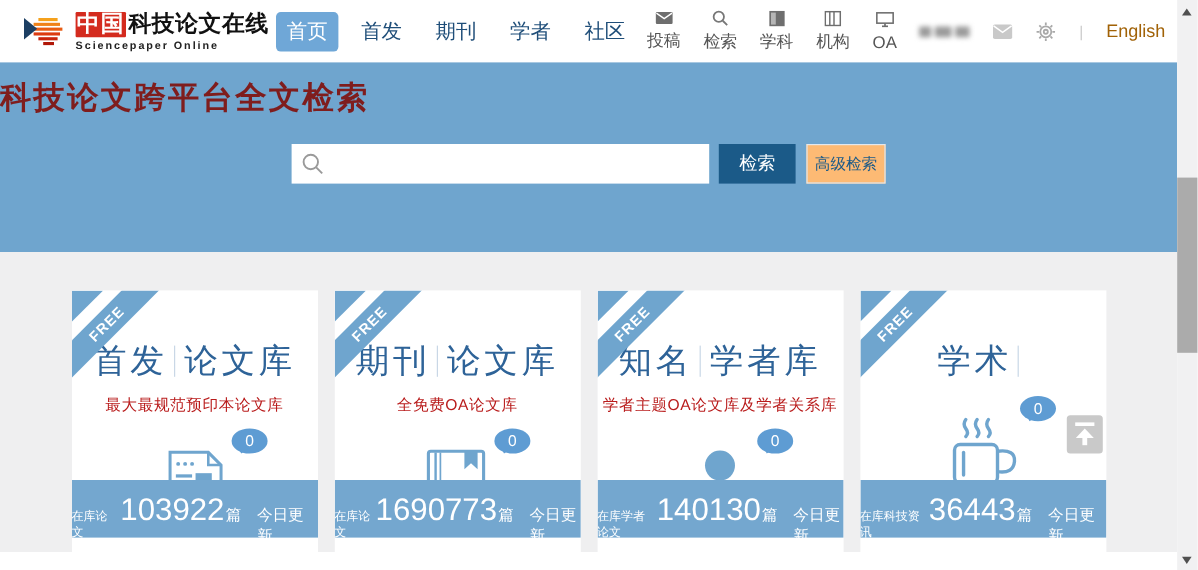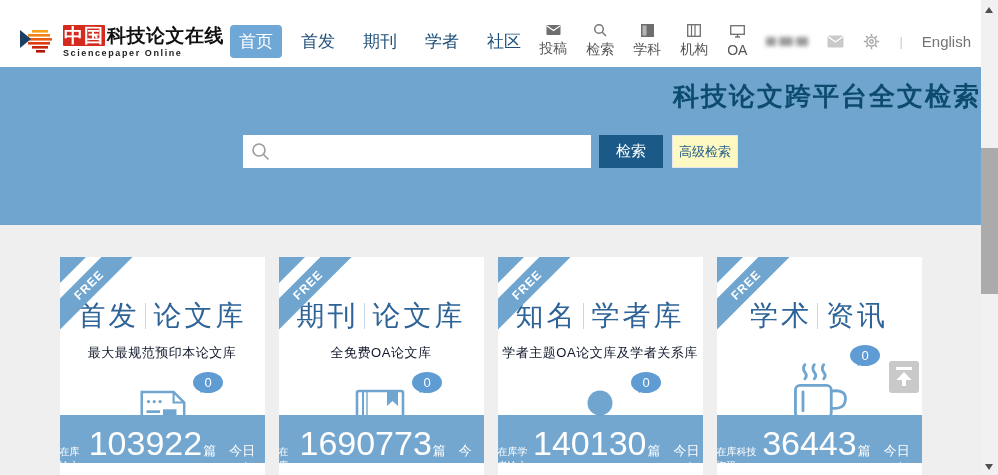--- a/index.html
+++ b/index.html
@@ -1,18 +1,18 @@
 <!DOCTYPE html>
 <html><head>
 <meta charset="utf-8">
 <style>
   * { margin:0; padding:0; box-sizing:border-box; }
   html,body { width:998px; height:475px; overflow:hidden; }
   body { font-family:"Liberation Sans","DejaVu Sans",sans-serif; background:#fff; position:relative; }
-  .page { position:absolute; left:0; top:15px; width:981px; height:460px; overflow:hidden; }
+  .page { position:absolute; left:0; top:0; width:981px; height:460px; overflow:hidden; }
 
   
   .header { height:52px; background:#fff; display:flex; align-items:center; padding:0 10px 0 18px; }
   .logo { display:flex; align-items:center; gap:7px; cursor:pointer; }
   .logo-text { line-height:1; }
   .logo-cn { display:flex; align-items:center; font-weight:bold; font-size:19px; }
   .logo-cn .hl { background:#d42b1e; color:#fff; padding:1px 1px; letter-spacing:1px; border-radius:1px; }
   .logo-cn .rest { color:#111; margin-left:2px; letter-spacing:0.5px; }
   .logo-en { font-size:9px; font-weight:bold; color:#222; letter-spacing:1.6px; margin-top:3px; }
 
@@ -20,53 +20,53 @@
   .nav-item { font-size:17px; color:#1f4e79; padding:5px 9px; cursor:pointer; white-space:nowrap; }
   .nav-item.active { background:#6fa7d7; color:#fff; border-radius:4px; }
 
   .utility { margin-left:auto; display:flex; align-items:center; gap:19px; }
   .u-item { display:flex; align-items:center; gap:4px; font-size:14px; color:#555; cursor:pointer; white-space:nowrap;flex-direction:column; }
   .u-icon { display:inline-flex; }
   .redacted { display:inline-flex; gap:3px; filter:blur(2px); cursor:pointer; }
   .redacted i { display:block; height:9px; background:#9a9a9a; border-radius:1px; }
   .redacted i:nth-child(1){width:10px}.redacted i:nth-child(2){width:14px}.redacted i:nth-child(3){width:12px}
   .u-divider { color:#ccc; font-size:13px; }
-  .lang { font-size:15px; color:#737373; cursor:pointer; }
+  .lang { font-size:15px; color:#a16207; cursor:pointer; }
 
   
   .hero { height:158px; background:#6fa5ce; padding-top:12px; }
-  .hero-title { text-align:right; color:#0c4a6e; font-size:26px; font-weight:bold; letter-spacing:2px; }
+  .hero-title { text-align:left; color:#7f1d1d; font-size:26px; font-weight:bold; letter-spacing:2px; }
   .search-row { display:flex; justify-content:center; align-items:center; margin-top:21px; }
   .search-box { position:relative; width:348px; height:33px; background:#fff; }
   .search-box svg { position:absolute; left:8px; top:7px; }
   .search-input { width:100%; height:100%; border:none; outline:none; padding:0 8px 0 32px; font-size:15px; background:transparent; }
   .btn-search { width:64px; height:33px; margin-left:8px; background:#1b5a88; color:#fff; border:none; font-size:15px; cursor:pointer; font-family:inherit; }
-  .btn-advanced { width:66px; height:33px; margin-left:9px; background:#fef9c3; color:#1b5a88; border:1px solid #e2e8ee; font-size:13px; cursor:pointer; font-family:inherit; }
+  .btn-advanced { width:66px; height:33px; margin-left:9px; background:#fdba74; color:#1b5a88; border:1px solid #e2e8ee; font-size:13px; cursor:pointer; font-family:inherit; }
 
   
   .main { height:265px; background:#efeff0; padding-top:32px; }
   .cards { width:862px; margin:0 auto; display:flex; gap:14px; }
   .card { position:relative; width:205px; height:300px; background:#fff; overflow:hidden; cursor:pointer; }
 
   .ribbon-wrap { position:absolute; top:0; left:0; width:80px; height:80px; overflow:hidden; }
   .ribbon-corner { position:absolute; top:0; left:0; width:0; height:0; border-top:26px solid #6fa5ce; border-right:26px solid transparent; }
   .ribbon-strip { position:absolute; top:17px; left:-32px; width:122px; transform:rotate(-45deg); background:#6fa5ce; color:#fff; text-align:center; font-size:12px; font-weight:bold; letter-spacing:1px; padding:4px 0; }
 
   .card-title { margin-top:40px; display:flex; justify-content:center; align-items:center; color:#2e6398; font-size:28px; letter-spacing:3px; }
   .title-divider { width:1px; height:26px; background:#c9d7e6; margin:0 8px 0 5px; }
-  .card-subtitle { margin-top:9px; text-align:center; color:#0f172a; font-size:13px; letter-spacing:0.5px; }
+  .card-subtitle { margin-top:9px; text-align:center; color:#b91c1c; font-size:13px; letter-spacing:0.5px; }
 
   .icon-area { position:relative; width:70px; margin:26px auto 0; height:62px; display:flex; justify-content:center; }
   .badge { position:absolute; top:-16px; right:-26px; width:30px; height:21px; background:#5e9cd3; border-radius:50%; color:#fff; font-size:13px; line-height:21px; text-align:center; }
   .badge::after { content:""; position:absolute; left:3px; bottom:-5px; border:5px solid transparent; border-top-color:#5e9cd3; transform:skewX(-25deg); }
 
   .card-footer { position:absolute; left:0; bottom:94px; width:100%; height:48px; background:#74a7cf; color:#fff;
                  display:flex; align-items:baseline; justify-content:center; padding-top:9px; }
   .stat-prefix { font-size:10px; }
-  .stat-value { font-size:34px; margin:0 1px 0 2px; }
+  .stat-value { font-size:26px; margin:0 1px 0 2px; }
   .stat-unit { font-size:13px; }
   .stat-suffix { font-size:13px; margin-left:13px; }
 
   
   .back-top { position:absolute; left:889px; top:346px; width:30px; height:32px; background:#c9c9c9; border-radius:3px; cursor:pointer; display:flex; align-items:center; justify-content:center; }
 
   
   .scrollbar { position:absolute; right:0; top:0; width:17px; height:475px; background:#f1f1f2; }
   .sb-arrow { position:absolute; left:4px; width:0; height:0; border-left:4.5px solid transparent; border-right:4.5px solid transparent; cursor:pointer; }
   .sb-up { top:7px; border-bottom:6px solid #505050; }
@@ -308,21 +308,20 @@
       </div>
 
       <div class="card">
         <div class="ribbon-wrap">
           <div class="ribbon-corner"></div>
           <div class="ribbon-strip">FREE</div>
         </div>
         <div class="card-title">
           <span>学术</span>
             <span class="title-divider"></span>
-            <span>资讯</span>
         </div>
         <div class="icon-area">
           <span class="badge">0</span>
           <svg width="66" height="62" viewBox="0 0 70 62">
             <g stroke="#6fa5ce" stroke-width="3" fill="none" stroke-linecap="round">
               <path d="M20,2 q-3,4 0,8 q3,4 0,7"></path>
               <path d="M30,2 q-3,4 0,8 q3,4 0,7"></path>
               <path d="M40,2 q-3,4 0,8 q3,4 0,7"></path>
             </g>
             <rect x="10" y="24" width="38" height="34" rx="5" fill="#fff" stroke="#6fa5ce" stroke-width="3"></rect>

